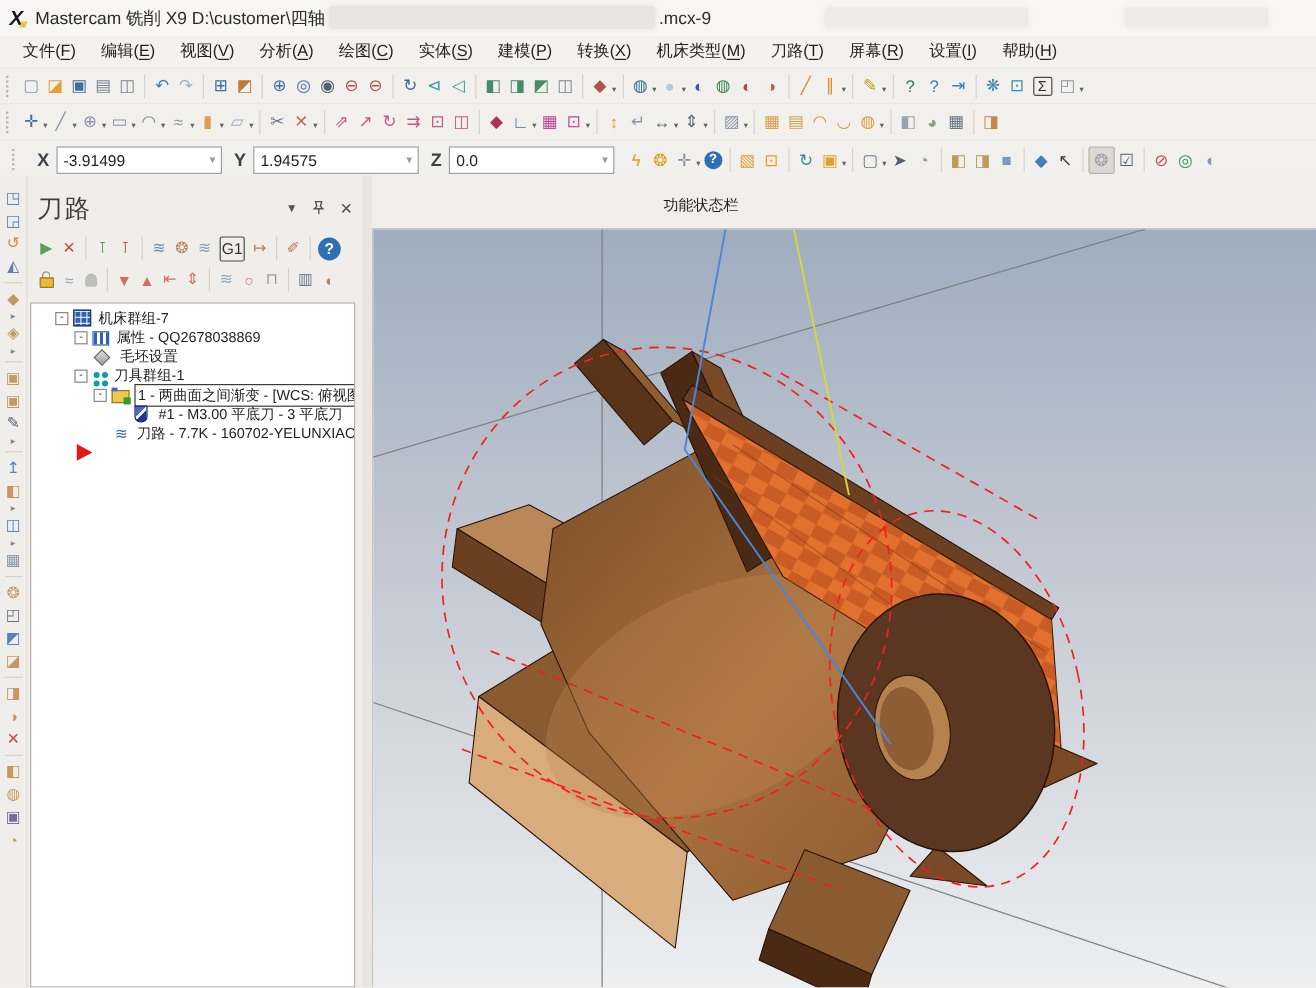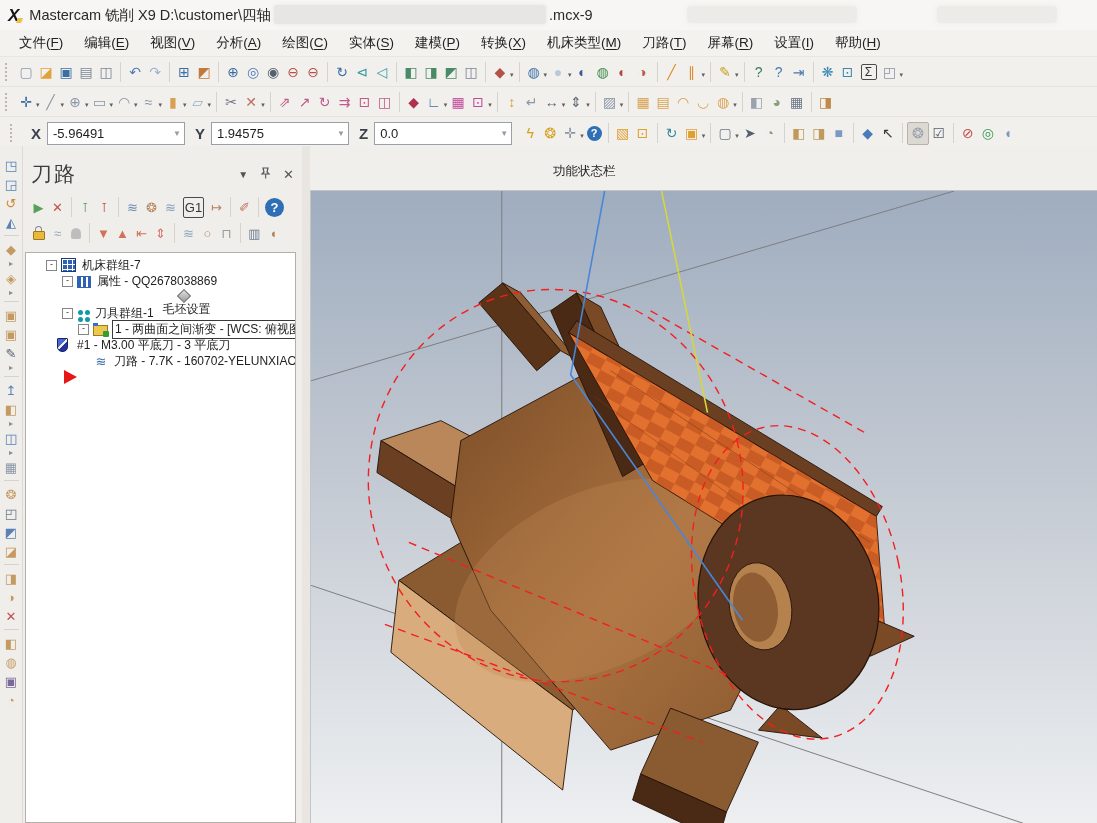--- a/index.html
+++ b/index.html
@@ -373,21 +373,21 @@
       <span class="tbtn">
         <span class="tico" style="color: rgb(192, 138, 74);">◨</span>
       </span>
     </div>
 </div>
 
 <div class="coordbar">
   <span class="grip"></span>
   <span class="coord-label">X</span>
   <div class="coord-input">
-      <span>-5.96491</span>
+      <span>-3.91499</span>
       <span class="ccaret">▼</span>
     </div>
   <span class="coord-label">Y</span>
   <div class="coord-input">
       <span>1.94575</span>
       <span class="ccaret">▼</span>
     </div>
   <span class="coord-label">Z</span>
   <div class="coord-input">
       <span>0.0</span>
@@ -664,35 +664,35 @@
         <div class="tree-row" style="padding-left: 20px;">
           <span class="expander">-</span>
           <span class="ti ti-machine-group"></span>
           <span class="tl">机床群组-7</span>
         </div>
         <div class="tree-row" style="padding-left: 36px;">
           <span class="expander">-</span>
           <span class="ti ti-properties"></span>
           <span class="tl">属性 - QQ2678038869</span>
         </div>
-        <div class="tree-row" style="padding-left: 52px; flex-direction: column;">
+        <div class="tree-row" style="padding-left: 52px;">
           <span class="ti ti-diamond"></span>
           <span class="tl">毛坯设置</span>
         </div>
         <div class="tree-row" style="padding-left: 36px;">
           <span class="expander">-</span>
           <span class="ti ti-toolgroup"></span>
           <span class="tl">刀具群组-1</span>
         </div>
         <div class="tree-row" style="padding-left: 52px;">
           <span class="expander">-</span>
           <span class="ti ti-op-folder"></span>
           <span class="tl sel">1 - 两曲面之间渐变 - [WCS: 俯视图]</span>
         </div>
-        <div class="tree-row" style="padding-left: 29px;">
+        <div class="tree-row" style="padding-left: 68px; margin-left: 16px;">
           <span class="ti ti-shield"></span>
           <span class="tl">#1 - M3.00 平底刀 - 3 平底刀</span>
         </div>
         <div class="tree-row" style="padding-left: 68px;">
           <span class="ti ti-waves">≋</span>
           <span class="tl">刀路 - 7.7K - 160702-YELUNXIAO.NC</span>
         </div>
         <div class="tree-row" style="padding-left: 36px;">
           <span class="ti ti-insert-arrow"></span>
         </div>

